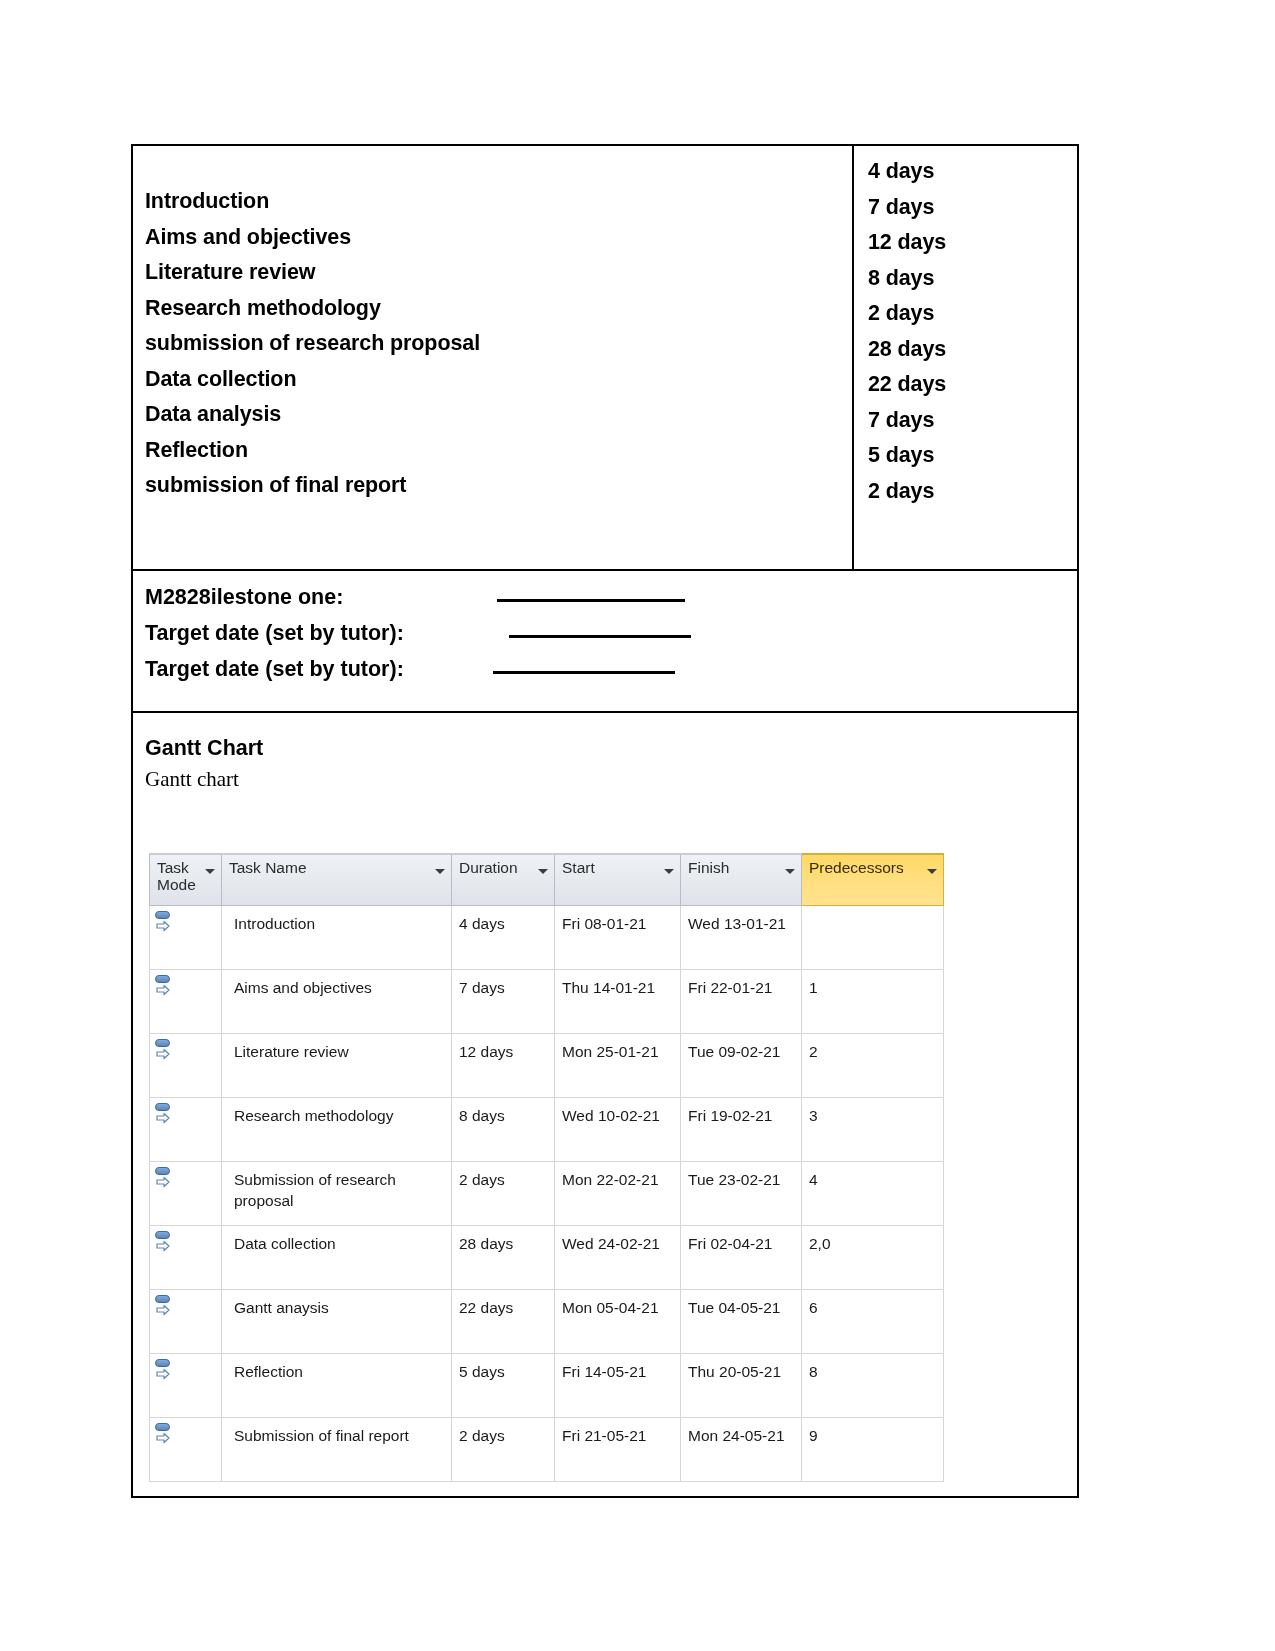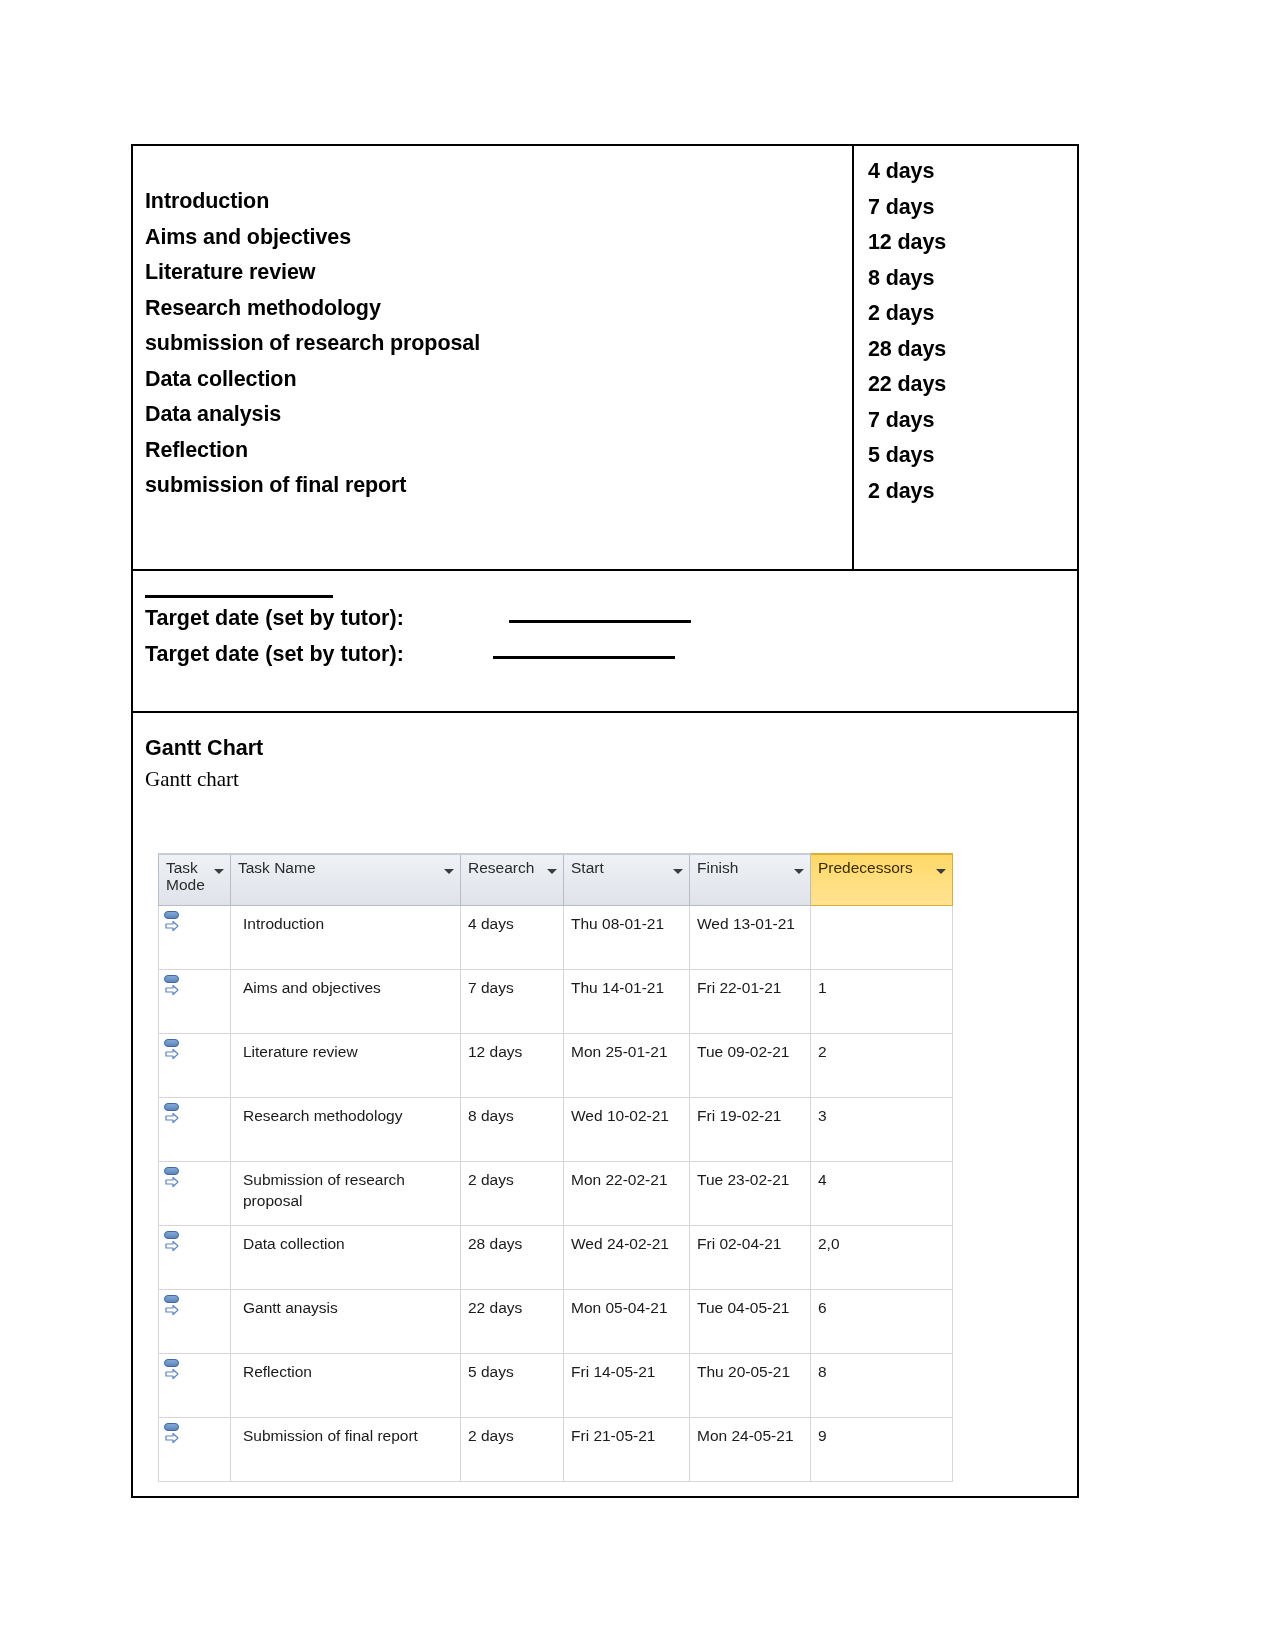--- a/index.html
+++ b/index.html
@@ -114,21 +114,21 @@
     margin: 0 0 60px 0;
   }
 
   
   .mspt {
     border-collapse: collapse;
     table-layout: fixed;
     width: 794px;
     font-size: 15.5px;
     color: #1a1a1a;
-    margin-left: 13px;
+    margin-left: 4px;
   }
   .mspt col.c-mode   { width: 72px; }
   .mspt col.c-name   { width: 230px; }
   .mspt col.c-dur    { width: 103px; }
   .mspt col.c-start  { width: 126px; }
   .mspt col.c-finish { width: 121px; }
   .mspt col.c-pred   { width: 142px; }
 
   .mspt thead th {
     background: linear-gradient(to bottom, #eef1f5 0%, #dfe3e9 100%);
@@ -229,20 +229,21 @@
         <div class="sched-line">28 days</div>
         <div class="sched-line">22 days</div>
         <div class="sched-line">7 days</div>
         <div class="sched-line">5 days</div>
         <div class="sched-line">2 days</div>
       </div>
     </div>
 
     <div class="milestone-section">
       <div class="ms-row">
+        <span class="ms-label w1">M2828ilestone one:</span>
         <span class="ms-blank b1"></span>
       </div>
       <div class="ms-row">
         <span class="ms-label w2">Target date (set by tutor):</span>
         <span class="ms-blank b2"></span>
       </div>
       <div class="ms-row">
         <span class="ms-label w4">Target date (set by tutor):</span>
         <span class="ms-blank b4"></span>
       </div>
@@ -265,21 +266,21 @@
           <tr>
             <th>
               <span class="th-inner">Task Mode</span>
               <span class="filter-arrow"></span>
             </th>
             <th>
               <span class="th-inner">Task Name</span>
               <span class="filter-arrow"></span>
             </th>
             <th>
-              <span class="th-inner">Research</span>
+              <span class="th-inner">Duration</span>
               <span class="filter-arrow"></span>
             </th>
             <th>
               <span class="th-inner">Start</span>
               <span class="filter-arrow"></span>
             </th>
             <th>
               <span class="th-inner">Finish</span>
               <span class="filter-arrow"></span>
             </th>
@@ -295,21 +296,21 @@
             <td class="cell-mode">
               <span class="taskmode-icon">
                 <span class="tm-pill"></span>
                 <svg class="tm-arrow" viewBox="0 0 14 12" xmlns="http://www.w3.org/2000/svg">
                   <path d="M1 4 H8 V1.5 L13 6 L8 10.5 V8 H1 Z" fill="#ffffff" stroke="#5b86bd" stroke-width="1.2" stroke-linejoin="round"></path>
                 </svg>
               </span>
             </td>
             <td class="cell-name">Introduction</td>
             <td>4 days</td>
-            <td>Thu 08-01-21</td>
+            <td>Fri 08-01-21</td>
             <td>Wed 13-01-21</td>
             <td></td>
           </tr>
 
           <tr>
             <td class="cell-mode">
               <span class="taskmode-icon">
                 <span class="tm-pill"></span>
                 <svg class="tm-arrow" viewBox="0 0 14 12" xmlns="http://www.w3.org/2000/svg">
                   <path d="M1 4 H8 V1.5 L13 6 L8 10.5 V8 H1 Z" fill="#ffffff" stroke="#5b86bd" stroke-width="1.2" stroke-linejoin="round"></path>

